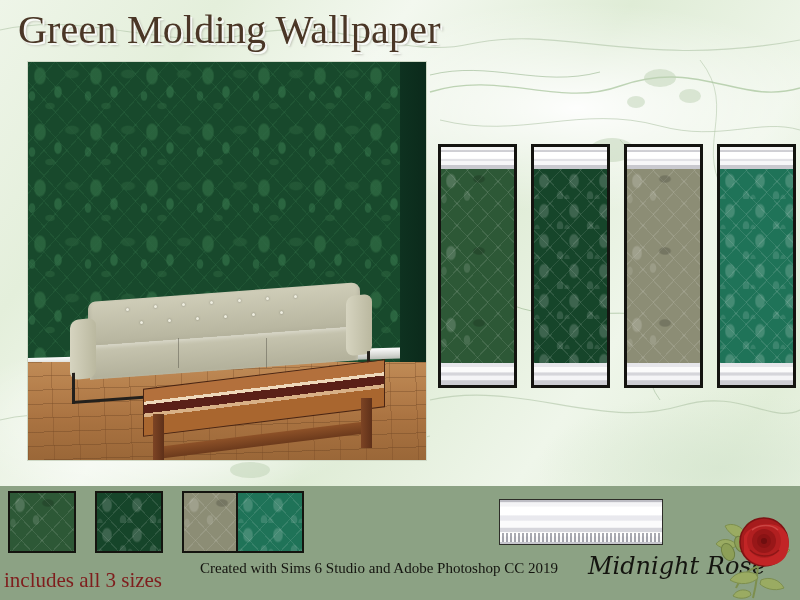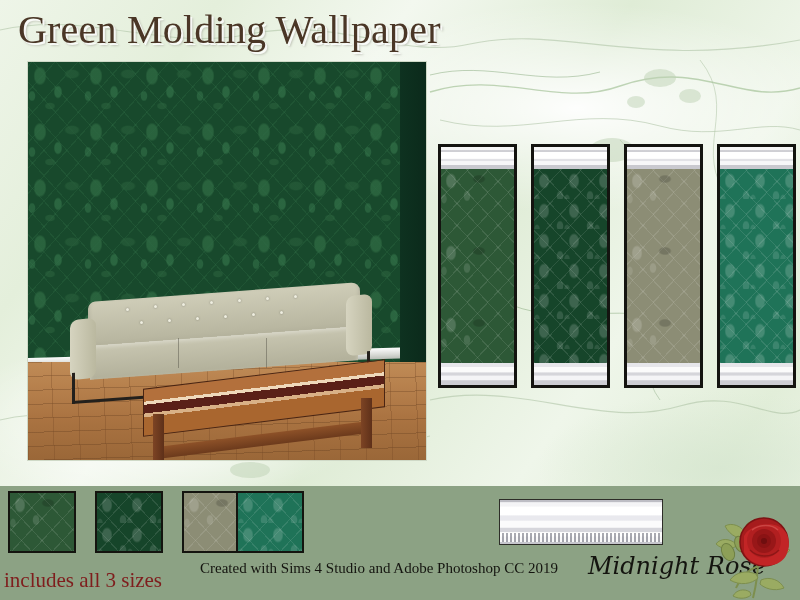--- a/index.html
+++ b/index.html
@@ -308,21 +308,21 @@
       <div class="pat fine"></div>
     </div>
     <div class="swatch tex-c" style="left:182px">
       <div class="pat big"></div>
     </div>
     <div class="swatch tex-d" style="left:236px;left:236px">
       <div class="pat fine"></div>
     </div>
 
     <div class="footer-note">includes all 3 sizes</div>
-    <div class="credit">Created with Sims 4 Studio and Adobe Photoshop CC 2019</div>
+    <div class="credit">Created with Sims 6 Studio and Adobe Photoshop CC 2019</div>
   </div>
 
   <div class="molding-sample">
     <div class="dentil"></div>
   </div>
 
   <div class="brand">Midnight Rose</div>
 
   <div class="rose">
     <svg width="92" height="100" viewBox="0 0 92 100" aria-hidden="true">

